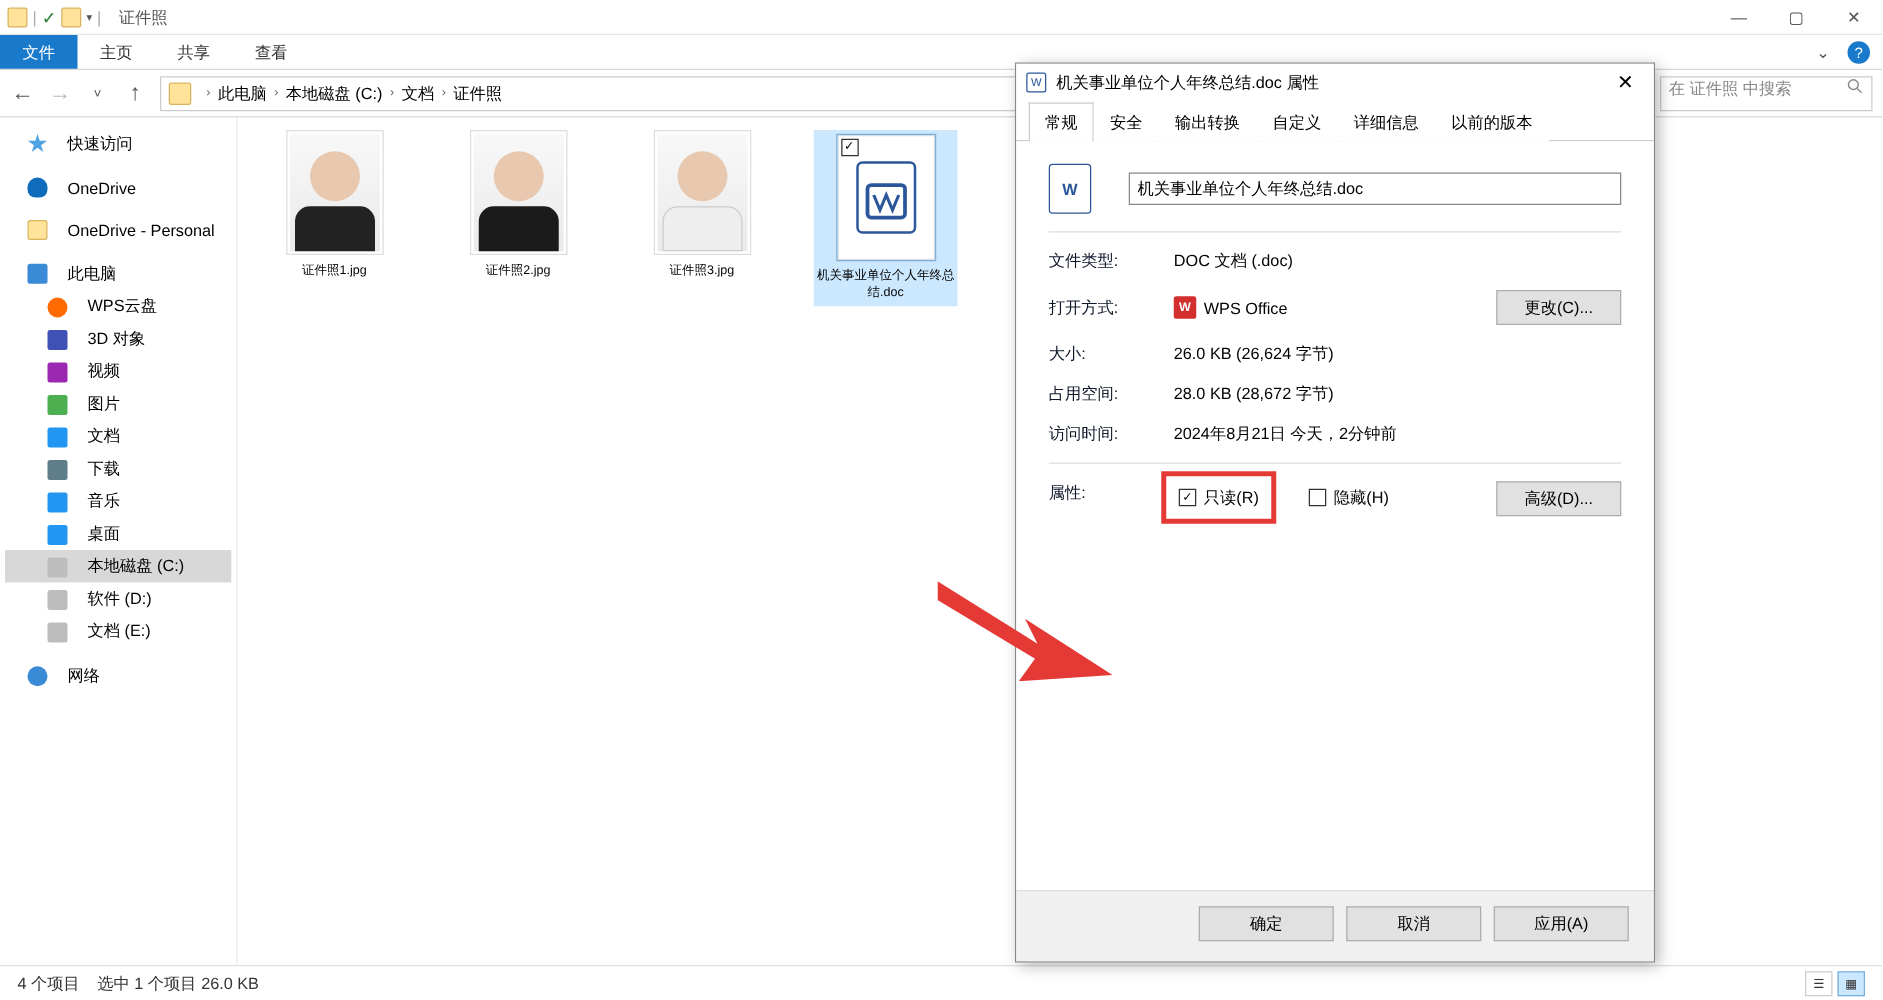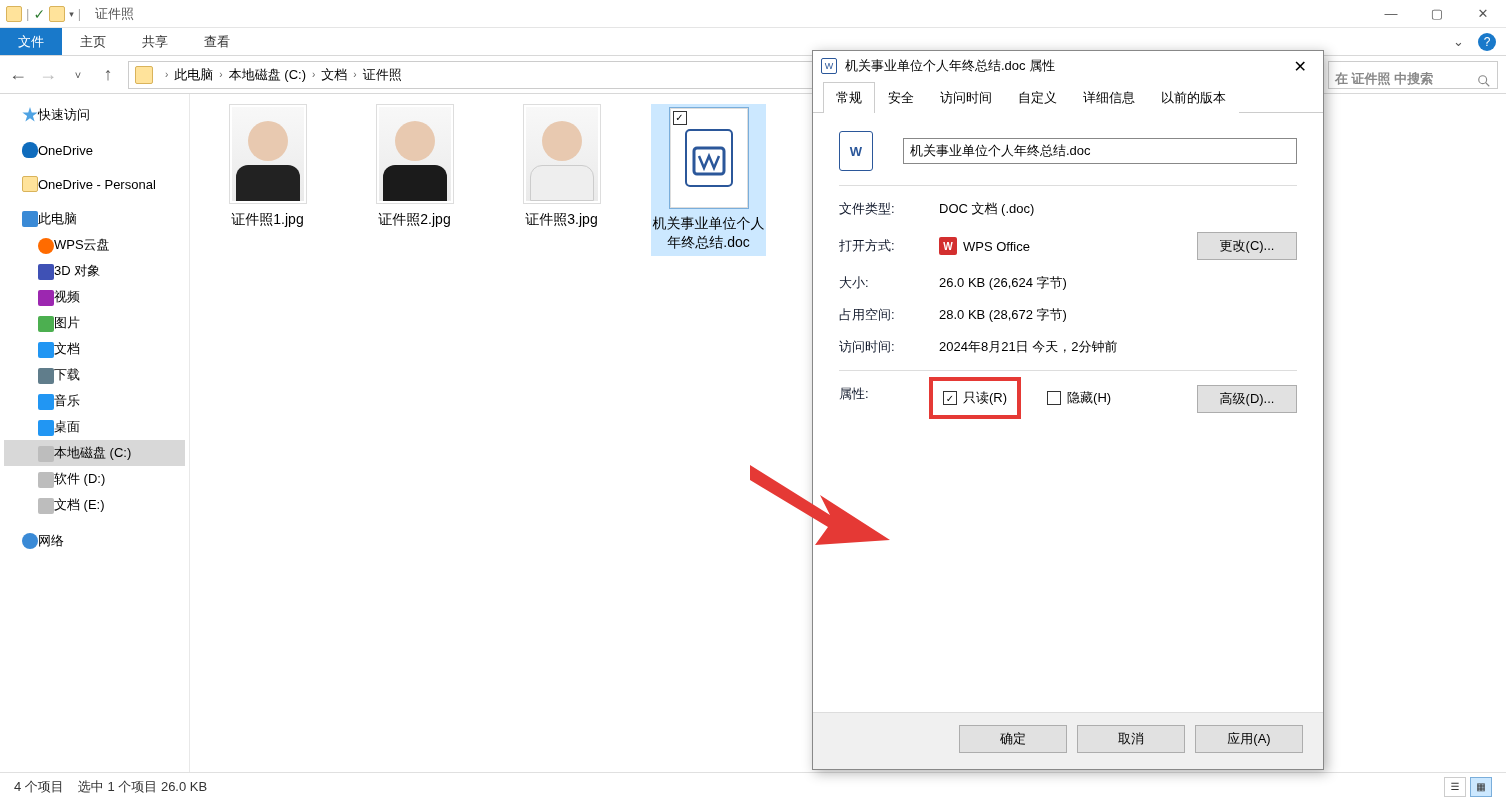--- a/index.html
+++ b/index.html
@@ -24,27 +24,27 @@
 .ribbon .expand { padding:0 10px; display:flex; align-items:center; color:#555; }
 .ribbon .help { width:18px; height:18px; border-radius:50%; background:#1979ca; color:#fff; display:flex; align-items:center; justify-content:center; font-size:12px; margin:5px 10px 0 4px; }
 
 
 .navbar { height:38px; display:flex; align-items:center; border-bottom:1px solid #d8d8d8; padding:0 8px; gap:10px; }
 .nav-btn { color:#555; font-size:18px; width:20px; text-align:center; }
 .nav-btn.disabled { color:#bbb; }
 .breadcrumbs { flex:1; display:flex; align-items:center; height:28px; border:1px solid #ccc; padding:0 6px; background:#fff; }
 .breadcrumbs .bc-ico { width:18px; height:18px; background:#ffe39b; border:1px solid #d9b35b; border-radius:2px; margin-right:6px; }
 .breadcrumbs span.sep { margin:0 6px; font-size:10px; color:#666; }
-.searchbox { width:170px; height:28px; border:1px solid #ccc; display:flex; align-items:flex-end; padding:0 6px; color:#888; gap:18px;font-weight:bold; }
+.searchbox { width:170px; height:28px; border:1px solid #ccc; display:flex; align-items:flex-start; padding:0 6px; color:#888; gap:18px; }
 .searchbox svg { width:14px; height:14px; }
 
 
 .body { display:flex; height:calc(100% - 28px - 28px - 38px - 28px); }
 .sidebar { width:190px; border-right:1px solid #e8e8e8; padding:8px 4px; overflow:hidden; }
-.side-item { display:flex; align-items:center; gap:0; padding:4px 6px 4px 18px; white-space:nowrap; cursor:default; }
+.side-item { display:flex; align-items:center; gap:16px; padding:4px 6px 4px 18px; white-space:nowrap; cursor:default; }
 .side-item.indent { padding-left:34px;align-items:flex-end; }
 .side-item.selected { background:#d8d8d8; }
 .side-ico { width:16px; height:16px; flex-shrink:0; border-radius:2px; }
 .ico-star { background:#4fa3e3; clip-path:polygon(50% 0,61% 35%,98% 35%,68% 57%,79% 91%,50% 70%,21% 91%,32% 57%,2% 35%,39% 35%); }
 .ico-cloud { background:#0f6cbd; border-radius:50% 50% 40% 40%; }
 .ico-folder { background:#ffe39b; border:1px solid #d9b35b; }
 .ico-pc { background:#3a8ad6; }
 .ico-disk { background:#bdbdbd; }
 .ico-net { background:#3a8ad6; border-radius:50%; }
 .ico-music { background:#2196f3; }
@@ -55,21 +55,21 @@
 .ico-wps { background:#ff6b00; border-radius:50%; }
 .ico-3d { background:#3f51b5; }
 .ico-doc { background:#2196f3; }
 
 .content { flex:1; position:relative; padding:10px 20px; display:flex; gap:32px; align-items:flex-start; }
 .file-item { width:115px; text-align:center; }
 .file-item .thumb { width:78px; height:100px; margin:0 auto 6px; border:1px solid #ddd; background:#fff; position:relative; display:flex; align-items:center; justify-content:center; }
 .file-item.selected .thumb { outline:1px solid #7aaedb; }
 .file-item.selected { background:#cce8ff; padding:4px 0; }
 .file-item .chk { position:absolute; top:2px; left:2px; width:14px; height:14px; border:1px solid #333; background:#fff; font-size:10px; line-height:12px; text-align:center; }
-.file-item .label { font-size:14px; line-height:1.35; }
+.file-item .label { font-size:10px; line-height:1.35; }
 .photo { width:72px; height:94px; background:linear-gradient(#f8f8f8,#eaeaea); display:flex; align-items:flex-end; justify-content:center; }
 .photo .head { width:40px; height:40px; border-radius:50%; background:#e8c9b0; margin-bottom:4px; }
 .photo .body-shape { width:64px; height:36px; background:#222; border-radius:12px 12px 0 0; }
 .photo.p2 .body-shape { background:#1b1b1b; }
 .photo.p3 .body-shape { background:#eee; border:1px solid #ccc; }
 .photo-wrap { display:flex; flex-direction:column; align-items:center; }
 .doc-thumb svg { width:50px; height:60px; }
 
 
 .statusbar { position:absolute; bottom:0; left:0; right:0; height:28px; border-top:1px solid #e0e0e0; display:flex; align-items:center; padding:0 14px; gap:14px; color:#333; font-size:13px; }
@@ -292,21 +292,21 @@
 
 <div class="dialog">
   <div class="dialog-title">
     <div class="dico">W</div>
     <span>机关事业单位个人年终总结.doc 属性</span>
     <span class="dclose">✕</span>
   </div>
   <div class="dialog-tabs">
     <div class="dtab active">常规</div>
     <div class="dtab">安全</div>
-    <div class="dtab">访问时间</div>
+    <div class="dtab">输出转换</div>
     <div class="dtab">自定义</div>
     <div class="dtab">详细信息</div>
     <div class="dtab">以前的版本</div>
   </div>
   <div class="dialog-body">
     <div class="drow">
       <div class="file-icon-big">W</div>
       <input class="dname-input" value="机关事业单位个人年终总结.doc" style="">
     </div>
     <div class="drow hr">

